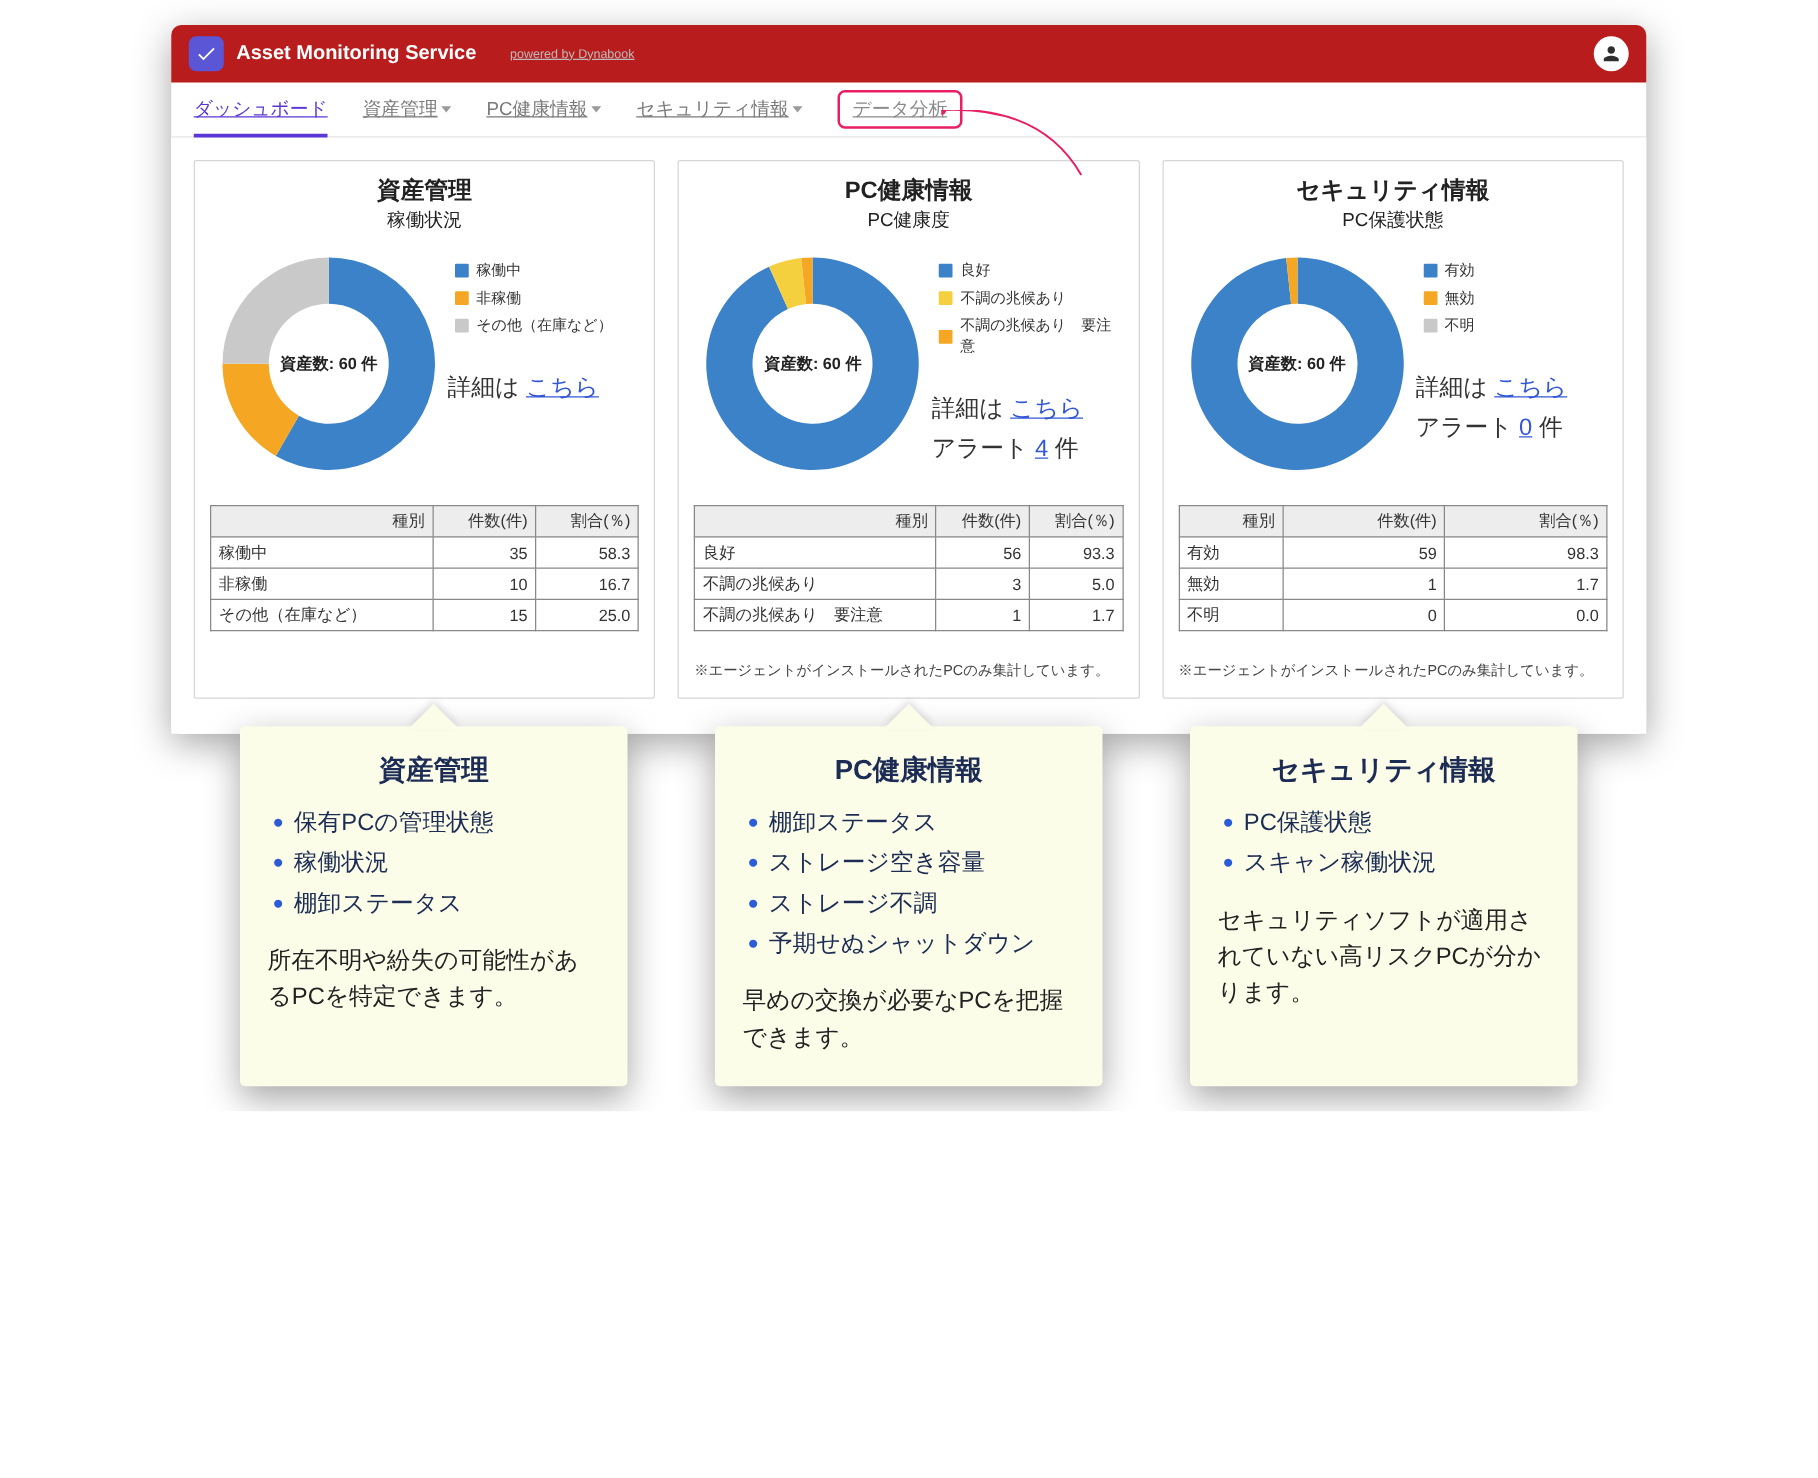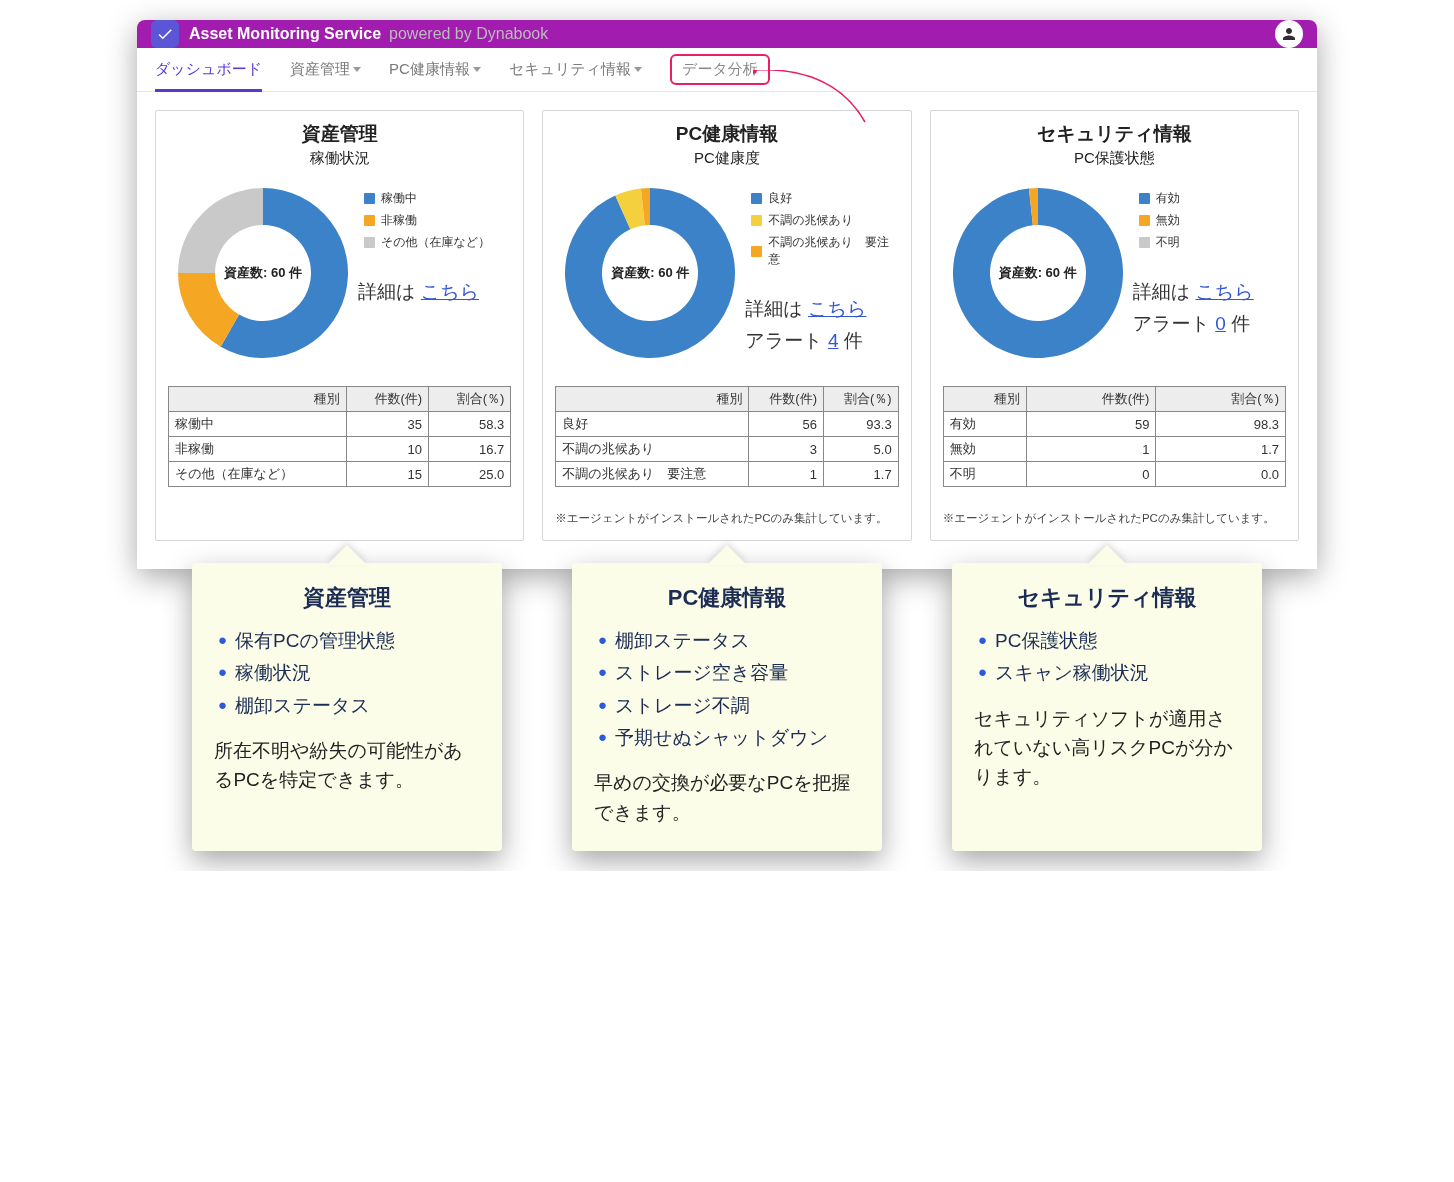--- a/index.html
+++ b/index.html
@@ -13,39 +13,39 @@
   .app-window {
     width: 1180px;
     margin: 0 auto;
     border-radius: 8px;
     box-shadow: 0 8px 30px rgba(0,0,0,0.35);
     overflow: visible;
     position: relative;
     background: #fff;
   }
   .titlebar {
-    background: #a21caf;
-    height: 28px;
+    background: #b91c1c;
+    height: 46px;
     display: flex;
     align-items: center;
     padding: 0 14px;
     color: #fff;
     border-top-left-radius: 8px;
     border-top-right-radius: 8px;
   }
   .logo-badge {
     width: 28px; height: 28px;
     background: #5b56d6;
     border-radius: 6px;
     display: flex; align-items: center; justify-content: center;
     margin-right: 10px;
   }
   .logo-badge svg { width: 18px; height: 18px; }
   .app-title { font-weight: bold; font-size: 16px; }
-  .app-subtitle { font-size: 16px; color: #bbb; margin-left: 8px; }
+  .app-subtitle { font-size: 10px; color: #bbb; margin-left: 27px; text-decoration: underline; }
   .titlebar-spacer { flex: 1; }
   .user-icon {
     width: 28px; height: 28px;
     background: #fff;
     border-radius: 50%;
     display: flex; align-items: center; justify-content: center;
   }
   .user-icon svg { width: 18px; height: 18px; fill: #2f2f2f; }
 
   .navbar {
@@ -58,20 +58,21 @@
     position: relative;
   }
   .nav-item {
     font-size: 15px;
     color: #7a7a7a;
     cursor: pointer;
     position: relative;
     height: 100%;
     display: flex;
     align-items: center;
+    text-decoration: underline;
   }
   .nav-item.active { color: #5b38d6; }
   .nav-item.active::after {
     content: "";
     position: absolute;
     left: 0; right: 0; bottom: -1px;
     height: 3px;
     background: #5b38d6;
   }
   .nav-caret {

